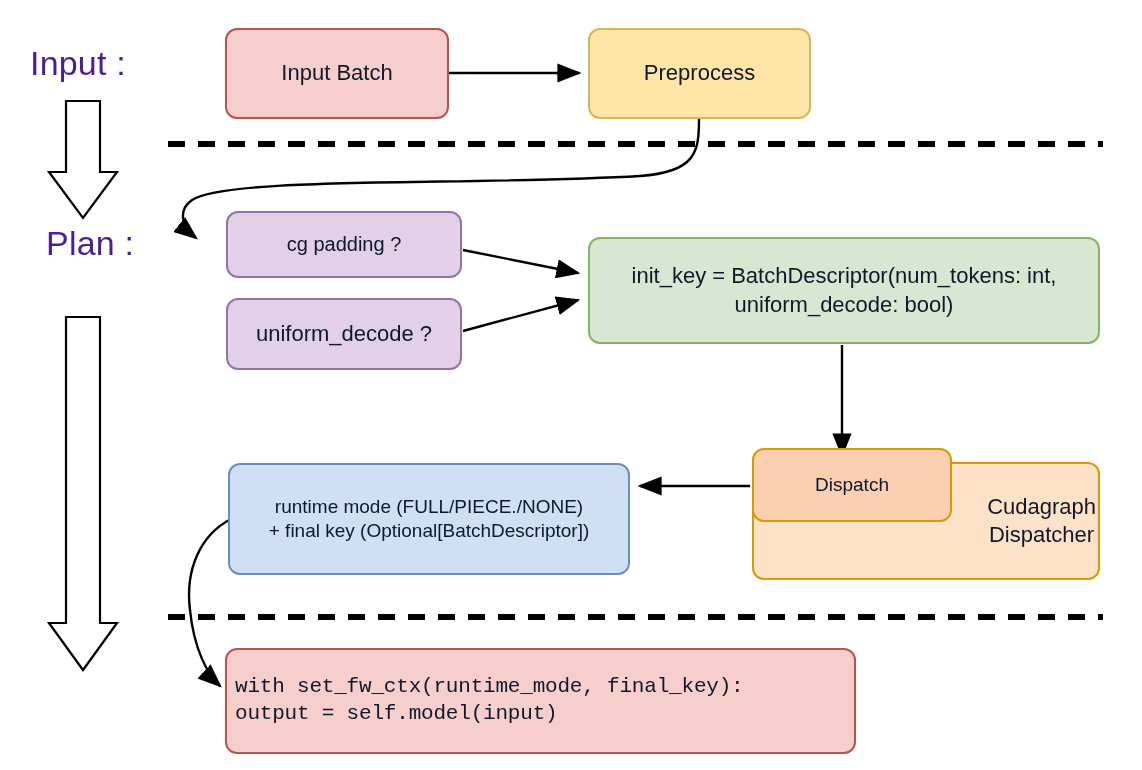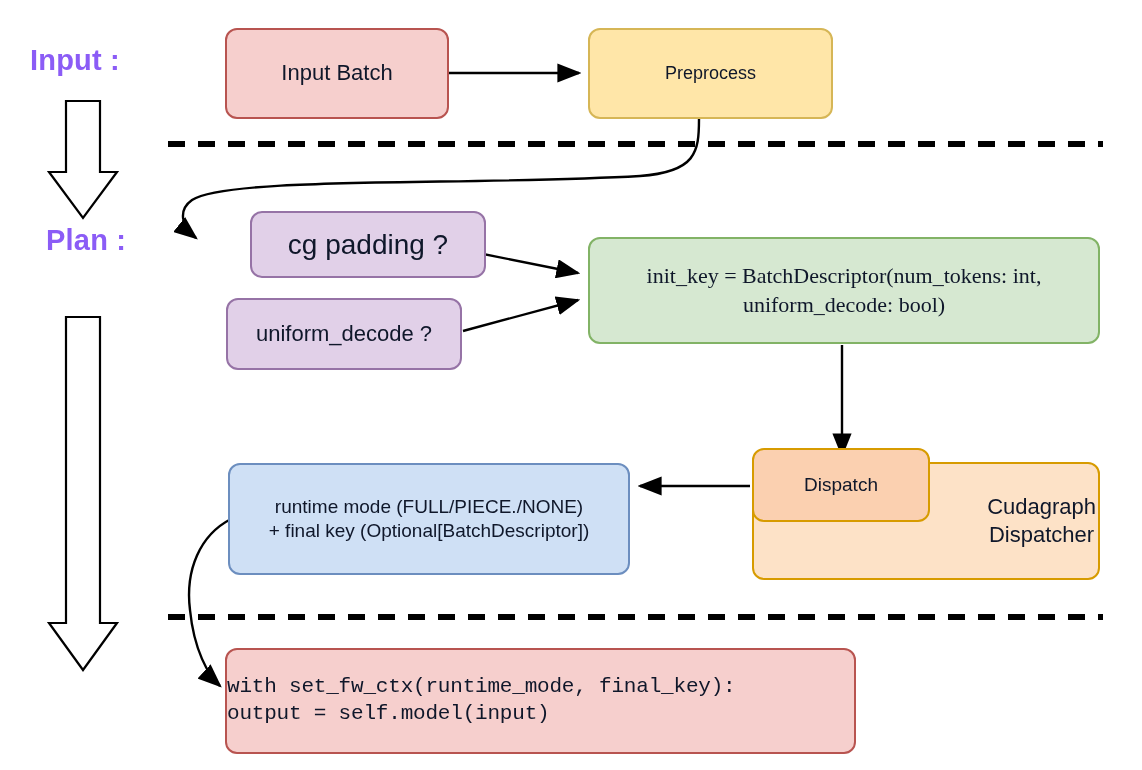--- a/index.html
+++ b/index.html
@@ -32,72 +32,72 @@
     border-radius: 12px;
     border-width: 2px;
     border-style: solid;
     color: #0f172a;
     line-height: 1.28;
     white-space: pre-line;
     z-index: 2;
   }
   .stage-label {
     position: absolute;
-    font-weight: bold;
-    font-size: 29px;
-    color: #8b5cf6;
+    font-weight: normal;
+    font-size: 34px;
+    color: #4c1d95;
     letter-spacing: 0.2px;
     white-space: nowrap;
     z-index: 3;
   }
 
   
   #node-input-batch {
     left: 225px; top: 28px; width: 224px; height: 91px;
     background: #f6cfcd; border-color: #b85450; font-size: 22px;
   }
   #node-preprocess {
-    left: 588px; top: 28px; width: 245px; height: 91px;
-    background: #ffe6a8; border-color: #d6b656; font-size: 18px;
+    left: 588px; top: 28px; width: 223px; height: 91px;
+    background: #ffe6a8; border-color: #d6b656; font-size: 22px;
   }
   #node-cg-padding {
     left: 226px; top: 211px; width: 236px; height: 67px;
-    background: #e1d0e8; border-color: #9673a6; font-size: 28px; margin-left: 24px;
+    background: #e1d0e8; border-color: #9673a6; font-size: 20px;
   }
   #node-uniform-decode {
     left: 226px; top: 298px; width: 236px; height: 72px;
     background: #e1d0e8; border-color: #9673a6; font-size: 22px; text-align: center;
   }
   #node-init-key {
     left: 588px; top: 237px; width: 512px; height: 107px;
-    background: #d6e8d1; border-color: #82b366; font-size: 22px; font-family: Liberation Serif, serif;
+    background: #d6e8d1; border-color: #82b366; font-size: 22px;
   }
   #node-runtime-mode {
     left: 228px; top: 463px; width: 402px; height: 112px;
     background: #cfe0f5; border-color: #6c8ebf; font-size: 19px;
   }
   #node-cudagraph-dispatcher {
     left: 752px; top: 462px; width: 348px; height: 118px;
     background: #fde2c7; border-color: #d79b00;
     font-size: 22px; align-items: center; justify-content: flex-end;
     padding-right: 2px;
   }
   #node-dispatch {
-    left: 752px; top: 448px; width: 178px; height: 74px;
+    left: 752px; top: 448px; width: 200px; height: 74px;
     background: #fbd0b0; border-color: #d79b00; font-size: 19px;
     z-index: 3;
   }
   #node-code {
     left: 225px; top: 648px; width: 631px; height: 106px;
     background: #f6cfcd; border-color: #b85450;
     font-family: "Liberation Mono", "DejaVu Sans Mono", monospace;
     font-size: 21px;
     justify-content: flex-start;
     align-items: center;
-    padding-left: 0;
+    padding-left: 8px;
     text-align: left;
     letter-spacing: -0.2px;
   }
 
   #label-input   { left: 30px; top: 44px; }
   #label-plan    { left: 46px; top: 224px; }
   #label-execute { left: 8px;  top: 672px; }
 </style>
 </head>
 <body>

